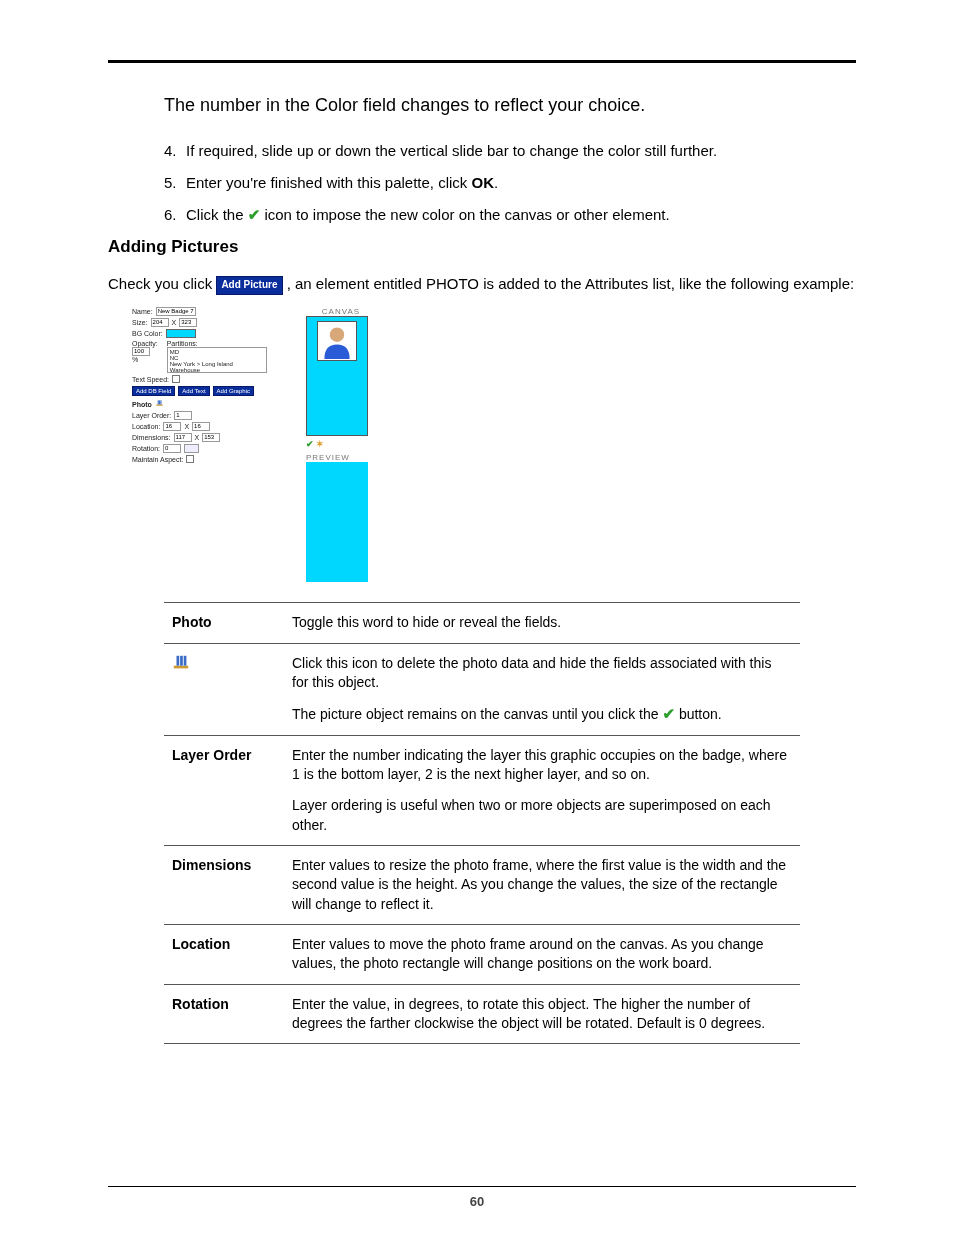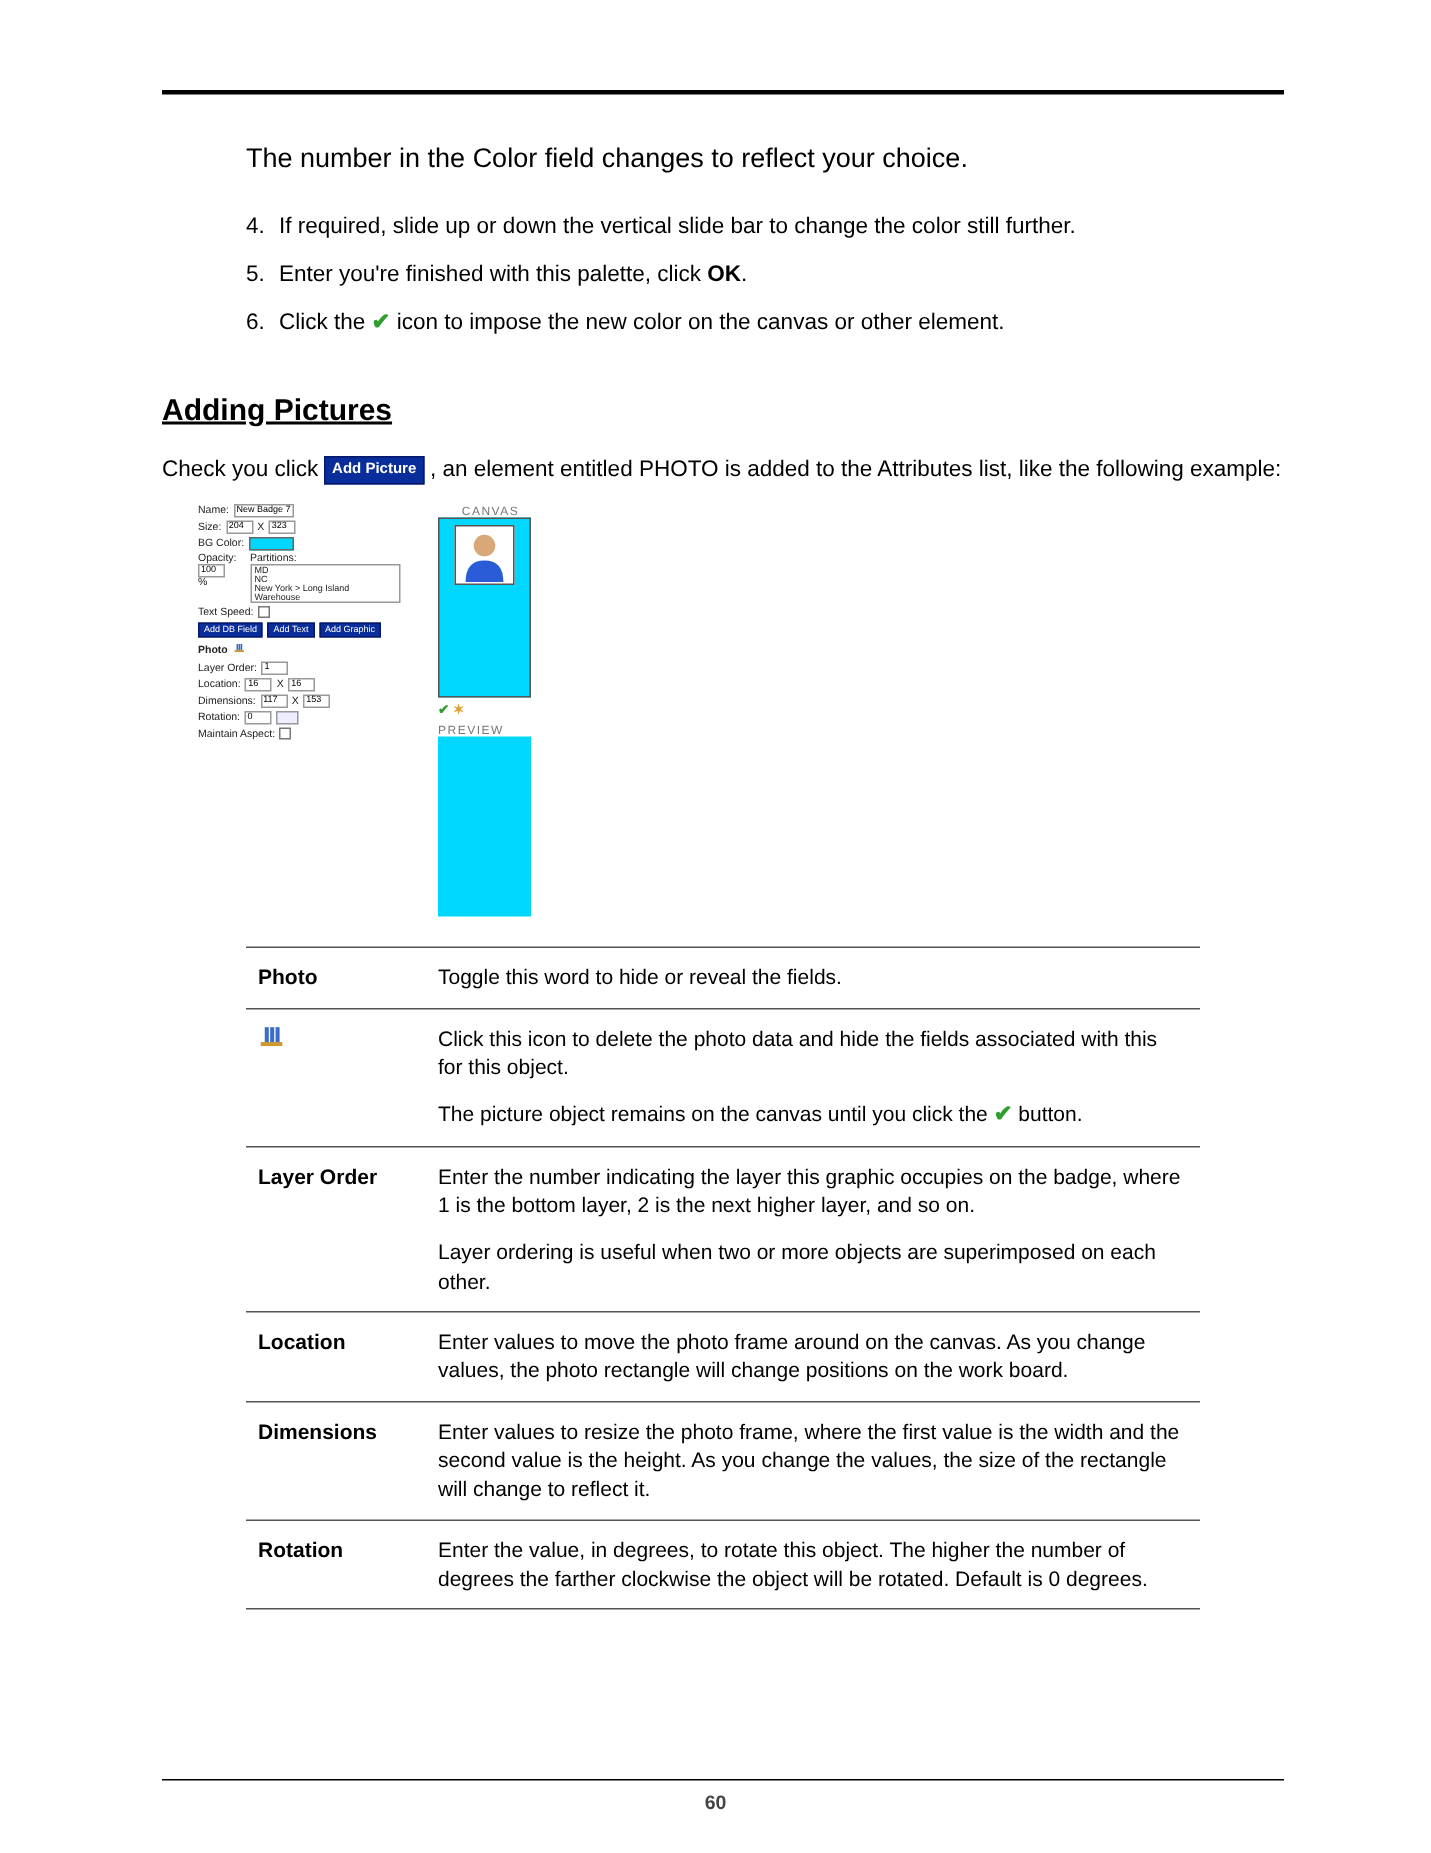--- a/index.html
+++ b/index.html
@@ -30,36 +30,37 @@
       text-align: center;
       font-size: 13px;
       color: #444;
       font-weight: bold;
     }
     .intro-block { margin-left: 56px; }
     .intro-line { font-size: 18px; margin-bottom: 22px; line-height: 1.4; }
     ol.steps { list-style: none; margin-left: 56px; }
     ol.steps li { font-size: 15px; margin-bottom: 10px; line-height: 1.45; }
     ol.steps li .num { display: inline-block; width: 22px; }
-    h2.section-heading { font-size: 20px; font-weight: 700; margin-bottom: 16px; margin-top: 38px; text-decoration: underline; }
+    h2.section-heading { font-size: 17px; font-weight: 700; margin-bottom: 16px; margin-top: 12px; }
     p.body { font-size: 15px; line-height: 1.45; margin-bottom: 6px; }
     .icon-check { color: #2e9e2e; font-weight: 700; font-size: 15px; }
     .addpic-btn {
       display: inline-block;
       background: #0a2d9c;
       color: #fff;
       font-size: 10px;
       font-weight: 700;
       padding: 1px 4px;
       border: 1px solid #05186a;
       vertical-align: middle;
     }
     
     .mockup {
       display: flex;
+      gap: 14px;
       margin: 12px 0 20px 24px;
     }
     .panel {
       width: 160px;
       font-size: 7px;
       color: #000;
     }
     .row { display: flex; align-items: center; gap: 3px; margin-bottom: 2px; }
     .lbl { color: #222; font-size: 7px; }
     .inp { border: 1px solid #999; height: 9px; background: #fff; display:inline-block; }
@@ -262,29 +263,29 @@
     </td>
   </tr>
   <tr>
     <td class="label">Layer Order</td>
     <td class="desc">
       <p>Enter the number indicating the layer this graphic occupies on the badge, where 1 is the bottom layer, 2 is the next higher layer, and so on.</p>
       <p>Layer ordering is useful when two or more objects are superimposed on each other.</p>
     </td>
   </tr>
   <tr>
+    <td class="label">Dimensions</td>
+    <td class="desc">
+          <p>Enter values to resize the photo frame, where the first value is the width and the second value is the height. As you change the values, the size of the rectangle will change to reflect it.</p>
+        </td>
+  </tr>
+  <tr>
     <td class="label">Location</td>
     <td class="desc">
           <p>Enter values to move the photo frame around on the canvas. As you change values, the photo rectangle will change positions on the work board.</p>
-        </td>
-  </tr>
-  <tr>
-    <td class="label">Dimensions</td>
-    <td class="desc">
-          <p>Enter values to resize the photo frame, where the first value is the width and the second value is the height. As you change the values, the size of the rectangle will change to reflect it.</p>
         </td>
   </tr>
   <tr>
     <td class="label">Rotation</td>
     <td class="desc">
           <p>Enter the value, in degrees, to rotate this object. The higher the number of degrees the farther clockwise the object will be rotated. Default is 0 degrees.</p>
         </td>
   </tr>
 </tbody>
   </table>

